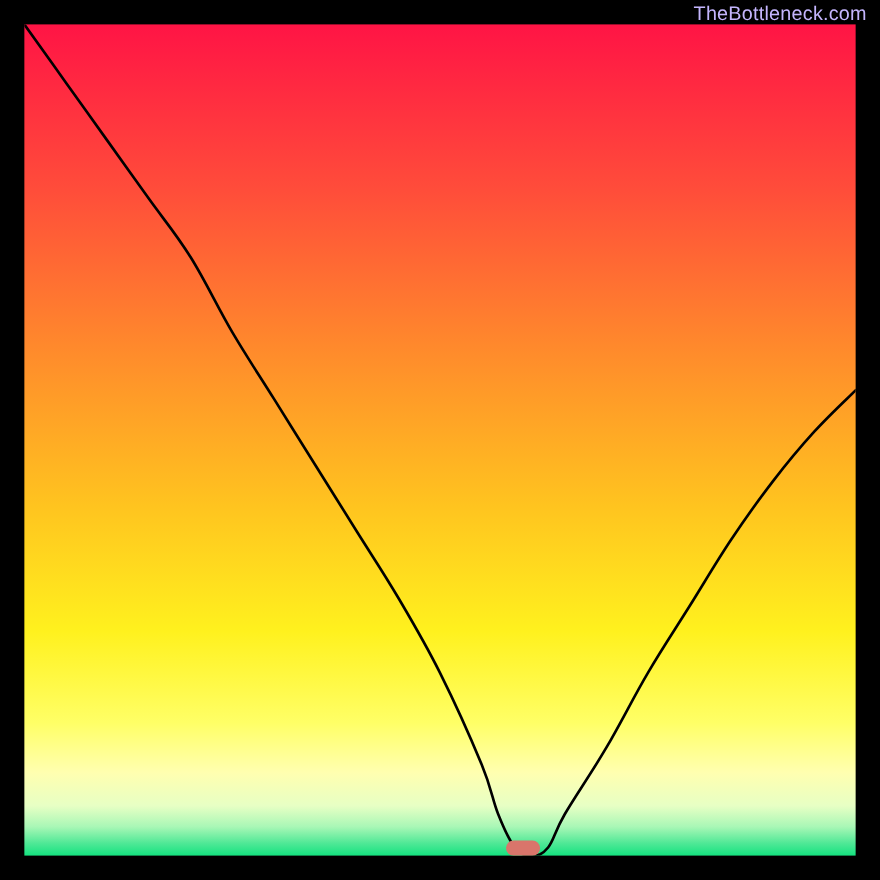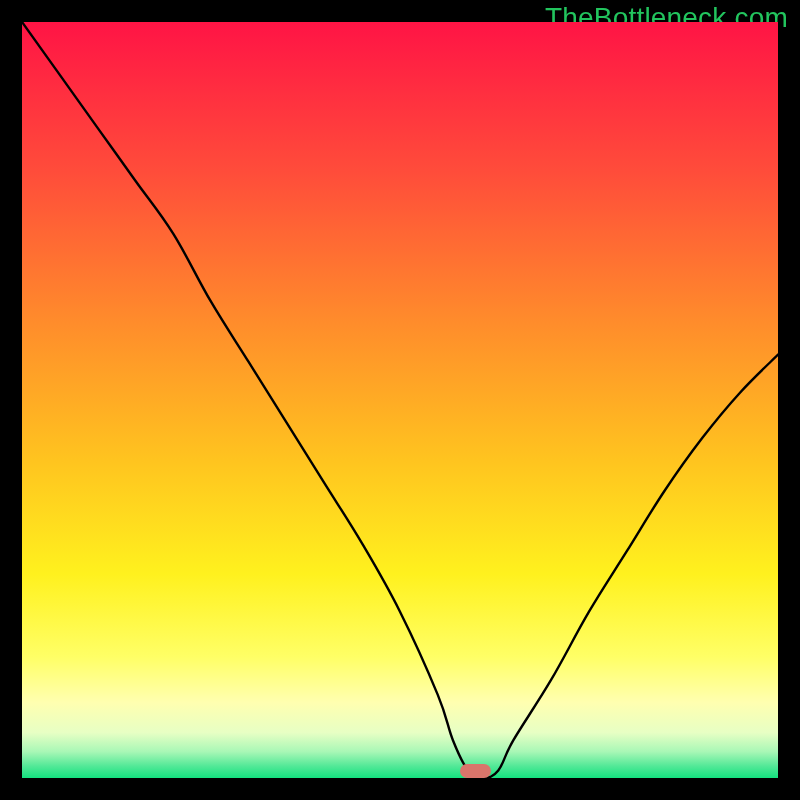--- a/index.html
+++ b/index.html
@@ -35,22 +35,22 @@
   .marker {
     position: absolute;
     background: #d9756b;
     border-radius: 8px;
   }
   .watermark {
     position: absolute;
     top: 2px;
     right: 12px;
     font-family: Arial, Helvetica, sans-serif;
-    font-size: 28px;
-    color: #22c55e;
+    font-size: 18px;
+    color: #c4b5fd;
     letter-spacing: 0.2px;
   }
 </style>
 </head>
 <body>
 
 <div class="watermark">TheBottleneck.com</div>
 
 <div class="frame">
   <div class="gradient" id="grad" style="background: linear-gradient(rgb(255, 20, 69) 0%, rgb(255, 77, 58) 20%, rgb(255, 141, 43) 40%, rgb(255, 196, 31) 58%, rgb(255, 241, 30) 73%, rgb(255, 255, 102) 84%, rgb(255, 255, 176) 90%, rgb(231, 255, 196) 94%, rgb(169, 247, 182) 96.5%, rgb(79, 232, 150) 98.5%, rgb(20, 226, 127) 100%);"></div>

